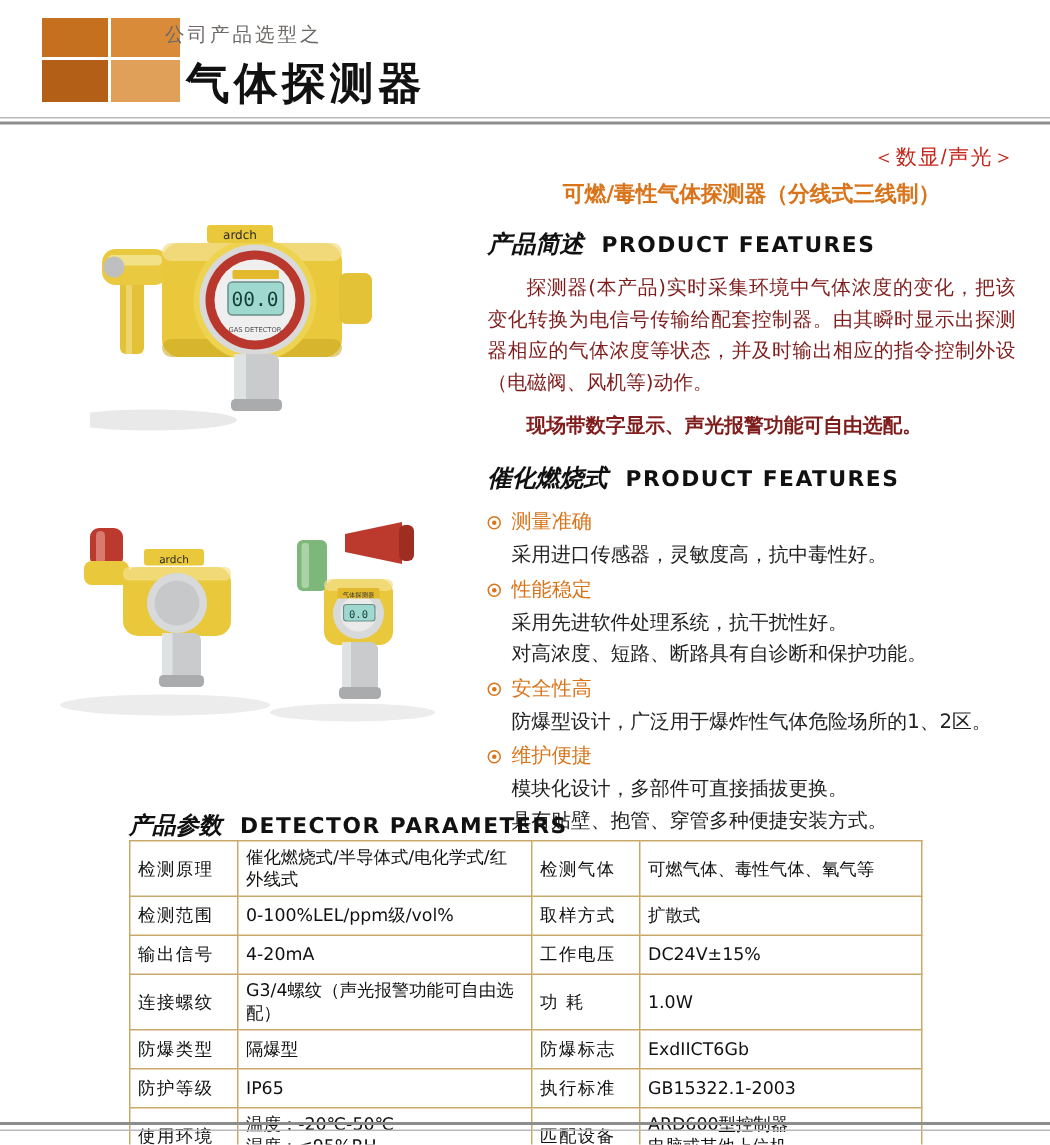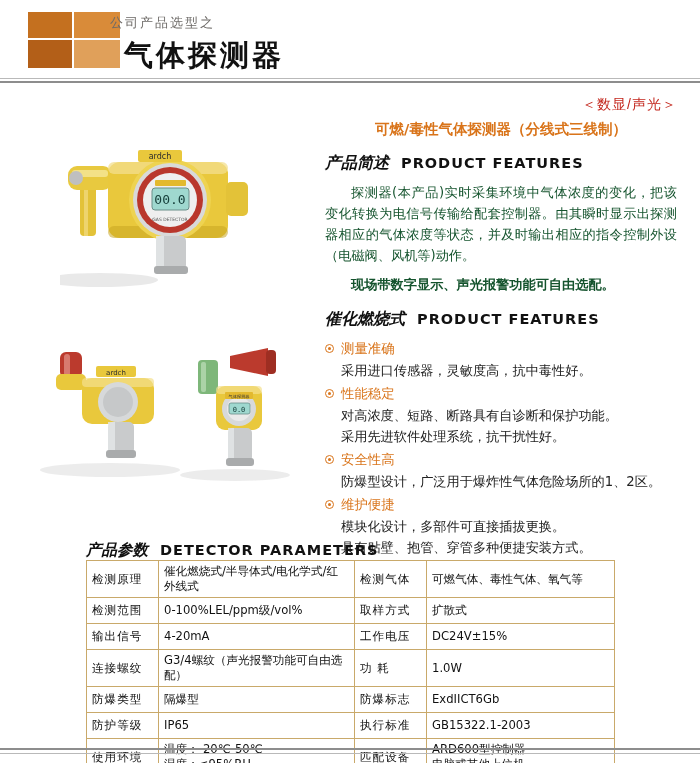--- a/index.html
+++ b/index.html
@@ -102,21 +102,21 @@
   .sec-head .en {
     font-style: normal;
     font-weight: bold;
     letter-spacing: 1px;
     margin-left: 12px;
     font-size: 14.5px;
   }
   .para {
     font-size: 13.2px;
     line-height: 21px;
-    color: #14532d;
+    color: #7f1d1d;
     text-align: justify;
     margin: 0 0 6px 0;
     font-family: "DejaVu Sans", sans-serif;
   }
   .para.indent { text-indent: 26px; }
   .para.strong { font-weight: bold; text-indent: 26px; margin-top: 8px; }
 
   .feat-block { margin-top: 4px; }
   .feat-item { margin-bottom: 2px; }
   .feat-title {
@@ -325,22 +325,22 @@
           <span>测量准确</span>
         </div>
         <div class="feat-line">采用进口传感器，灵敏度高，抗中毒性好。</div>
       </div>
 
       <div class="feat-item">
         <div class="feat-title">
           <span class="dot"></span>
           <span>性能稳定</span>
         </div>
+        <div class="feat-line">采用先进软件处理系统，抗干扰性好。</div>
         <div class="feat-line">对高浓度、短路、断路具有自诊断和保护功能。</div>
-        <div class="feat-line">采用先进软件处理系统，抗干扰性好。</div>
       </div>
 
       <div class="feat-item">
         <div class="feat-title">
           <span class="dot"></span>
           <span>安全性高</span>
         </div>
         <div class="feat-line">防爆型设计，广泛用于爆炸性气体危险场所的1、2区。</div>
       </div>
 

